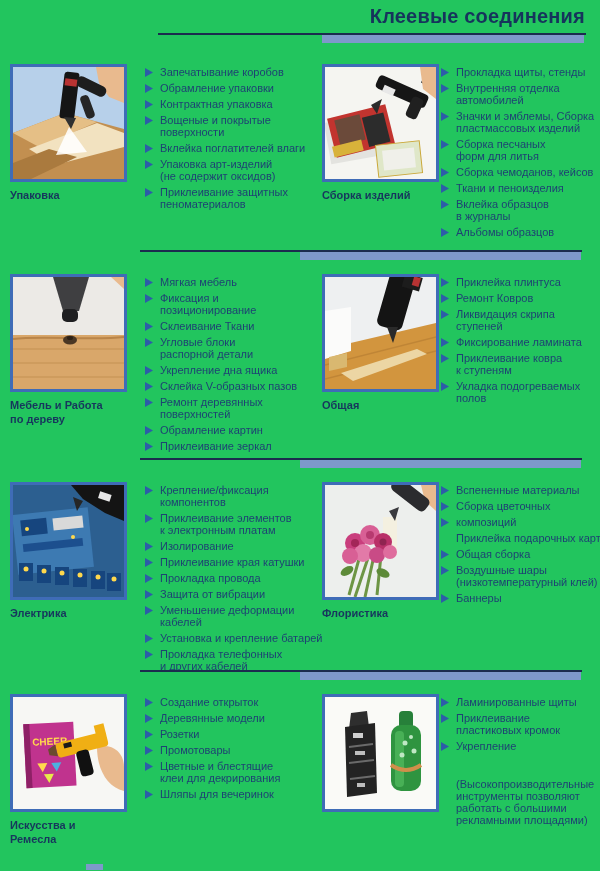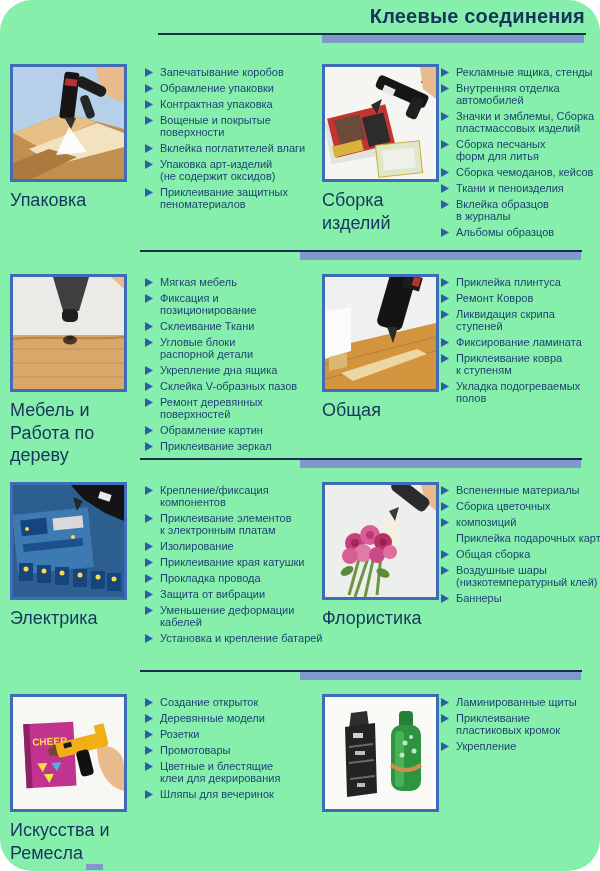--- a/index.html
+++ b/index.html
@@ -1,17 +1,17 @@
 <!DOCTYPE html>
 <html><head>
 <meta charset="utf-8">
 <style>
   html,body{margin:0;padding:0;background:#fff;}
-  .page{position:relative;width:600px;height:871px;background:#86efac;overflow:hidden;
-        font-family:"Liberation Sans",sans-serif;border-radius:32px;}
+  .page{position:relative;width:600px;height:871px;background:#22c55e;overflow:hidden;
+        font-family:"Liberation Sans",sans-serif;}
   
   .header{height:52px;box-sizing:border-box;padding-top:5px;}
   .page-title{margin:0;font-size:20px;font-weight:bold;color:#16345c;text-align:right;
               padding-right:15px;letter-spacing:.2px;}
   .rule{position:relative;height:12px;margin-top:5px;}
   .rule-line{position:absolute;left:158px;right:14px;top:0;height:2px;background:#1b2c4e;}
   .rule-bar{position:absolute;left:322px;right:16px;top:2px;height:8px;background:#7e99ca;}
   
   .divider{position:relative;height:12px;}
   .d-line{position:absolute;left:140px;right:18px;top:0;height:2px;background:#1b2c4e;}
@@ -20,21 +20,21 @@
   .row{display:flex;box-sizing:border-box;}
   .row.r1{height:198px}.row.r2{height:196px}.row.r3{height:200px}.row.r4{height:189px}
   .sec{box-sizing:border-box;display:flex;align-items:flex-start;padding:12px 0 0 10px;}
   .sec.left{width:312px;}
   .sec.right{width:288px;}
   .figcol{flex:none;display:flex;flex-direction:column;}
   .sec.left  .figcol{width:117px;margin-right:8px;}
   .sec.right .figcol{width:103px;margin-right:6px;}
   .img-box{width:111px;height:112px;border:3px solid #3f6cb7;background:#fff;overflow:hidden;}
   .img-box svg{display:block;width:111px;height:112px;}
-  .sec-label{margin-top:7px;font-size:18px;font-weight:normal;color:#17365d;line-height:1.25;}
+  .sec-label{margin-top:7px;font-size:11px;font-weight:bold;color:#17365d;line-height:1.25;}
   .sec.left  .sec-label{max-width:102px;}
   .sec.right .sec-label{max-width:136px;}
   
   .list{flex:1;padding-top:2px;}
   .item{display:flex;margin-bottom:4px;padding-left:10px;}
   .item.gap{margin-top:26px;}
   .arrow{flex:none;width:8px;height:9px;margin:2px 7px 0 0;background:#2d5da8;
          clip-path:polygon(0 0,100% 50%,0 100%);}
   .arrow.noarrow{visibility:hidden;}
   .itext{font-size:11px;line-height:12px;color:#1e4273;white-space:nowrap;}
@@ -123,21 +123,21 @@
             <rect x="84" y="30" width="12" height="22" rx="4" fill="#202020" transform="rotate(24 90 40)"></rect>
             <rect x="58" y="20" width="12" height="7" fill="#e8e8e8" transform="rotate(24 64 23)"></rect>
             <polygon points="46,38 57,32 52,47" fill="#2b2b2b"></polygon>
           </svg>
         </div>
         <div class="sec-label">Сборка изделий</div>
       </div>
       <div class="list">
           <div class="item">
             <span class="arrow"></span>
-            <span class="itext">Рекламные ящика, стенды</span>
+            <span class="itext">Прокладка щиты, стенды</span>
           </div>
           <div class="item">
             <span class="arrow"></span>
             <span class="itext">Внутренняя отделка<br>автомобилей</span>
           </div>
           <div class="item">
             <span class="arrow"></span>
             <span class="itext">Значки и эмблемы, Сборка<br>пластмассовых изделий</span>
           </div>
           <div class="item">
@@ -339,20 +339,24 @@
             <span class="itext">Защита от вибрации</span>
           </div>
           <div class="item">
             <span class="arrow"></span>
             <span class="itext">Уменьшение деформации<br>кабелей</span>
           </div>
           <div class="item">
             <span class="arrow"></span>
             <span class="itext">Установка и крепление батарей</span>
           </div>
+          <div class="item">
+            <span class="arrow"></span>
+            <span class="itext">Прокладка телефонных<br>и других кабелей</span>
+          </div>
         </div>
     </div>
     <div class="sec right">
       <div class="figcol">
         <div class="img-box" aria-label="glue-gun-roses-bouquet-photo">
           <svg viewBox="0 0 111 112">
             <rect width="111" height="112" fill="#edefed"></rect>
             <rect x="58" y="32" width="14" height="38" fill="#f4f0e0"></rect>
             <path d="M30,112 L44,70 M40,112 L50,66 M52,110 L56,70 M24,110 L34,74" stroke="#6d9544" stroke-width="3" fill="none"></path>
             <ellipse cx="22" cy="86" rx="7" ry="4" fill="#5d8a38" transform="rotate(-30 22 86)"></ellipse>
@@ -493,18 +497,22 @@
             <span class="itext">Ламинированные щиты</span>
           </div>
           <div class="item">
             <span class="arrow"></span>
             <span class="itext">Приклеивание<br>пластиковых кромок</span>
           </div>
           <div class="item">
             <span class="arrow"></span>
             <span class="itext">Укрепление</span>
           </div>
+          <div class="item gap">
+            <span class="arrow noarrow"></span>
+            <span class="itext">(Высокопроизводительные<br>инструменты позволяют<br>работать с большими<br>рекламными площадями)</span>
+          </div>
         </div>
     </div>
   </div>
 
   <span class="corner-mark"></span>
 </div>
 
 </body></html>

